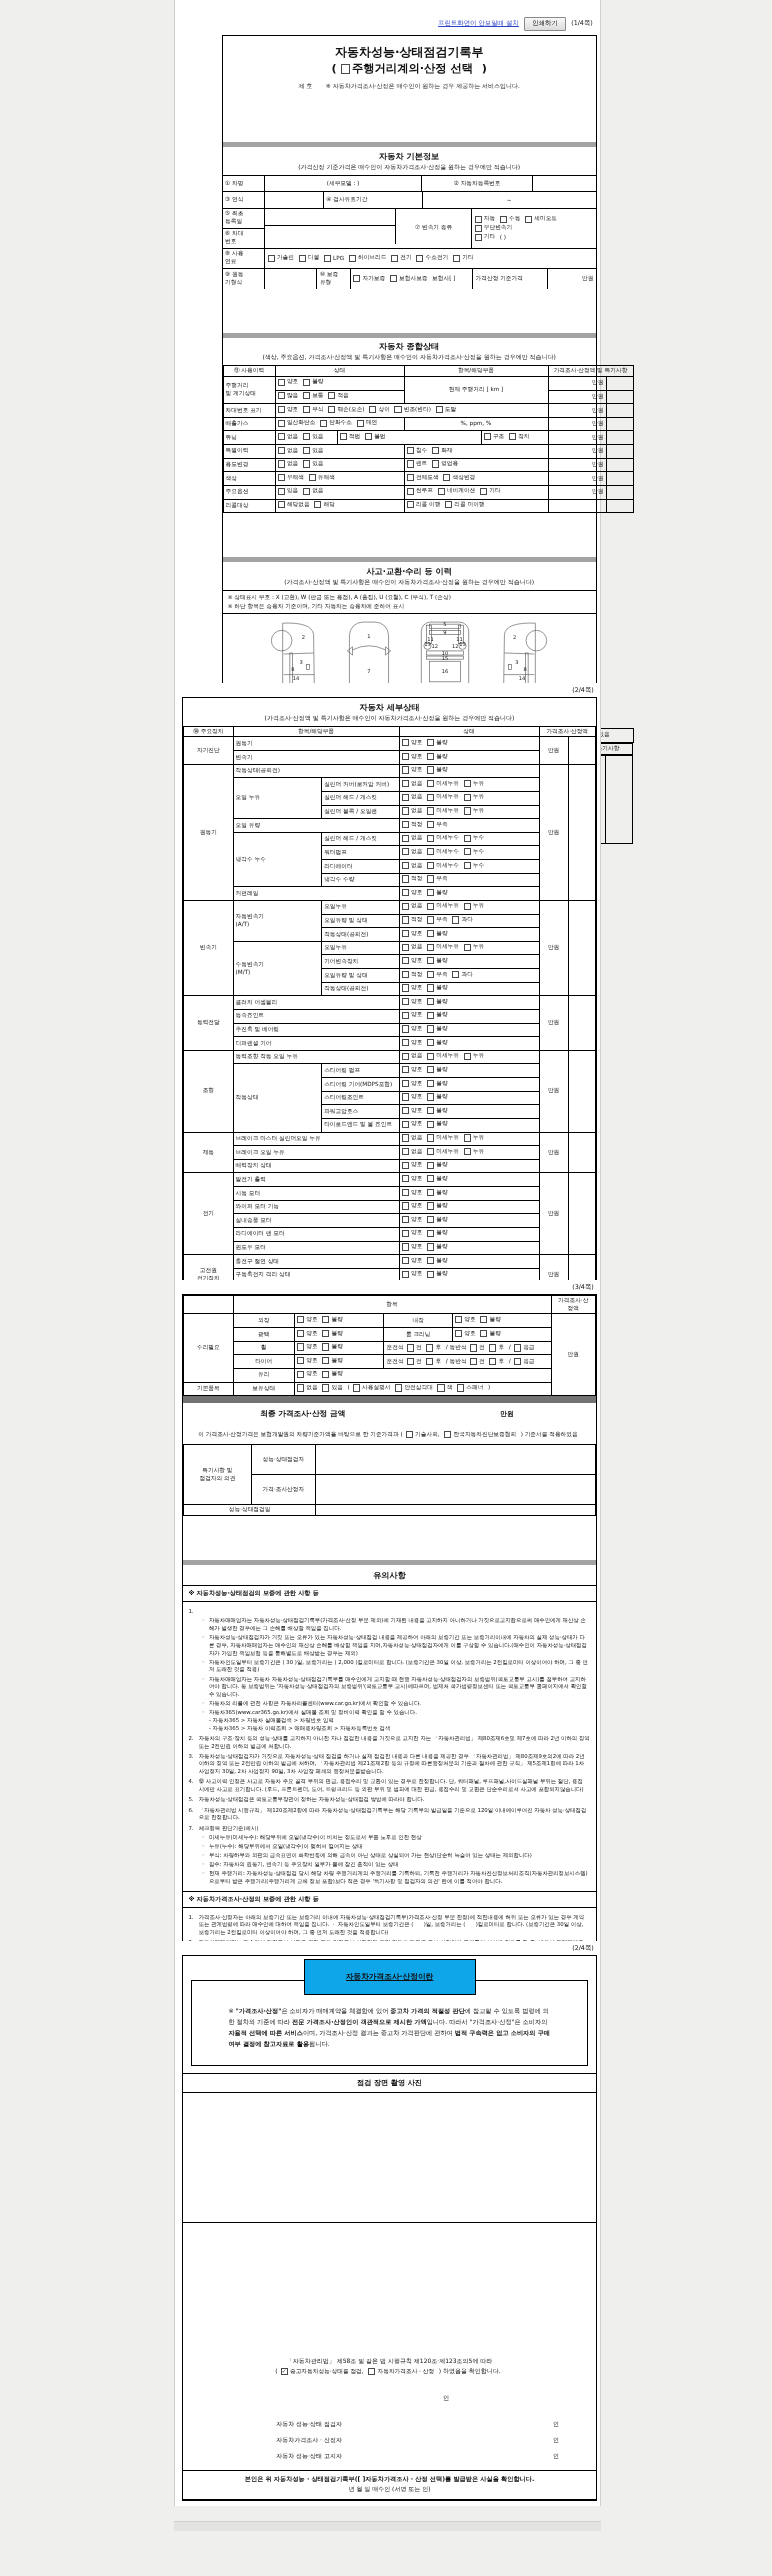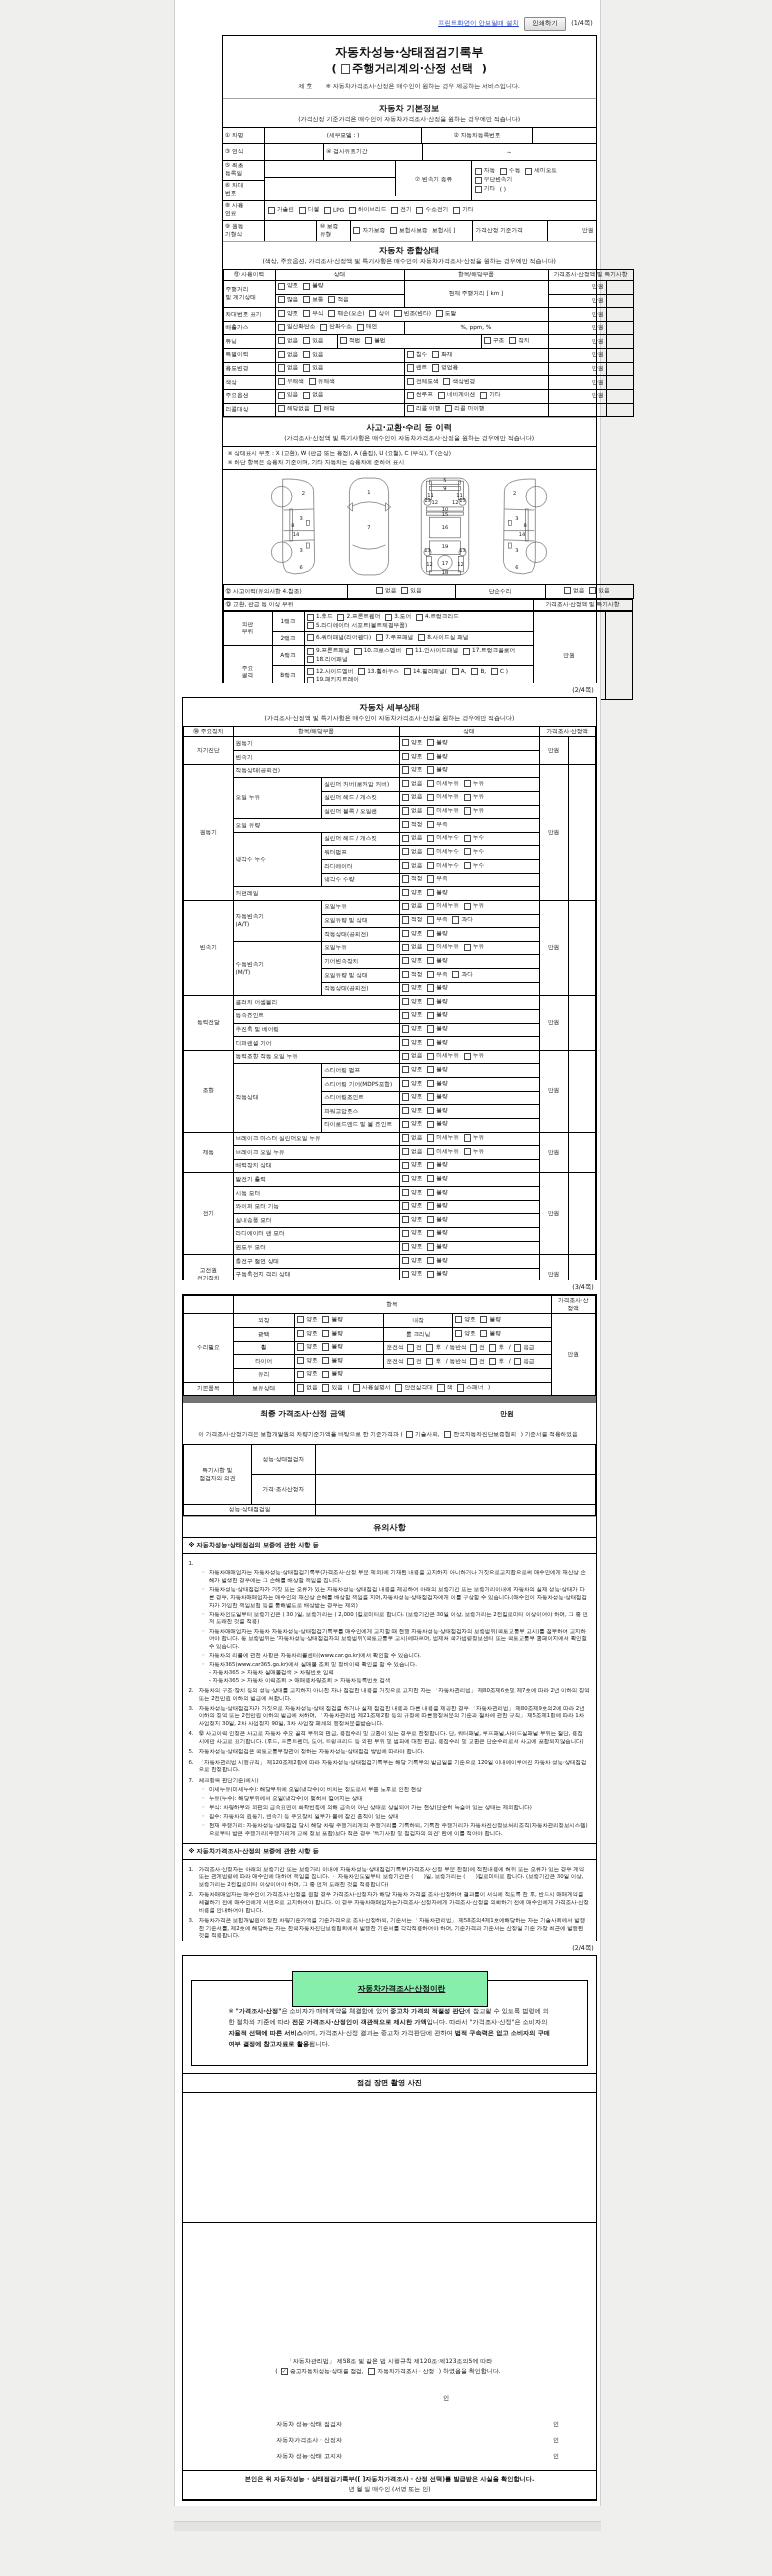--- a/index.html
+++ b/index.html
@@ -9,21 +9,21 @@
   .topbar{display:flex;justify-content:flex-end;align-items:center;gap:5.2px;padding:16.5px 7.2px 3.1px 0;}
   .link{color:#2b43c8;text-decoration:underline;font-size:6.4px;cursor:pointer;}
   .btn{font-size:6.4px;padding:1.5px 7.2px;background:linear-gradient(#f8f8f8,#dcdcdc);border:0.5px solid #8a8a8a;border-radius:1px;cursor:pointer;}
   .pgmark{font-size:6.4px;color:#222;}
   .markrow{text-align:right;padding:2.6px 6.2px 1.5px 0;font-size:6.4px;}
   .formbox{margin:1px 3.1px 5.2px 15.5px;border:1px solid #000;background:#fff;}
   .formbox2{margin:1px 3.1px 5.2px 7.2px;border:1px solid #000;background:#fff;}
   .doctitle{font-size:12px;font-weight:bold;text-align:center;padding-top:8.2px;line-height:1.45;}
   .doctitle2{font-size:11.3px;font-weight:bold;text-align:center;line-height:1.3;display:flex;justify-content:center;align-items:center;gap:4.1px;}
   .subline{display:flex;justify-content:center;gap:13.4px;font-size:6px;padding:5.2px 0 7.2px;color:#222;}
-  .sechead{border-top:1px solid #a3a3a3;}
+  .sechead{border-top:5px solid #a3a3a3;margin-top:44px;}
   .sec-title{font-size:8.2px;font-weight:bold;text-align:center;padding:3.6px 0 1px;}
   .sec-note{font-size:6px;text-align:center;padding-bottom:3.1px;}
   table.ftab{border-collapse:collapse;width:100%;table-layout:fixed;border-top:1px solid #000;}
   table.ftab td{border:0.5px solid #000;font-size:5.7px;padding:1px 2.1px;vertical-align:middle;line-height:1.35;word-break:break-all;}
   td.lab{background:#fff;white-space:pre-line;}
   td.ctr{text-align:center;}
   td.price{text-align:right;padding-right:3.1px;}
   td.pctr{text-align:center;}
   .cb{display:inline-block;width:5.2px;height:5.2px;border:0.5px solid #4a4a4a;background:#fff;margin-right:2.1px;vertical-align:-0.5px;position:relative;flex:0 0 auto;}
   .cb.big{width:7.2px;height:7.2px;vertical-align:-1px;}
@@ -47,21 +47,21 @@
   .nhead{font-size:6.2px;font-weight:bold;padding:3.1px 5.2px;border-top:1px solid #000;border-bottom:0.5px solid #000;}
   .nitem{display:flex;margin-top:2.6px;}
   .nno{flex:0 0 10.3px;}
   .ntext{flex:1;white-space:pre-wrap;}
   .nsub{display:flex;margin:1.5px 0 0 13.4px;}
   .nbul{flex:0 0 7.2px;}
   .bigrow{display:flex;align-items:center;padding:6.2px 0;border-top:7px solid #737373;}
   .fp-label{font-size:7.7px;font-weight:bold;margin-left:77px;}
   .fp-unit{font-size:6.7px;font-weight:bold;margin-left:155px;}
   .basisnote{font-size:5.7px;text-align:center;padding:4.1px 3.1px 5.2px;line-height:1.5;}
-  .p4titlebox{position:absolute;left:50%;transform:translateX(-50%);top:15px;width:170px;height:34px;border:1px solid #000;background:#86efac;display:flex;align-items:center;justify-content:center;font-size:7.7px;font-weight:bold;text-decoration:underline;padding-left:24px;}
+  .p4titlebox{position:absolute;left:50%;transform:translateX(-50%);top:3px;width:170px;height:34px;border:1px solid #000;background:#0ea5e9;display:flex;align-items:center;justify-content:center;font-size:7.7px;font-weight:bold;text-decoration:underline;}
   .p4wrap{position:relative;padding:24px 8.2px 0;}
   .p4parabox{border:1px solid #000;padding:25px 36px 15.5px;font-size:6.2px;line-height:1.75;}
   .p4parabox b{font-weight:bold;}
   .photohead{border-top:1px solid #000;border-bottom:0.5px solid #000;text-align:center;font-size:7.2px;font-weight:bold;padding:4.1px 0;margin-top:7.2px;}
   .photo{height:129px;}
   .photo+.photo{border-top:1px solid #000;}
   .signhead{border-top:1.5px solid #000;border-bottom:0.5px solid #000;text-align:center;font-size:8.2px;font-weight:bold;padding:4.6px 0;}
   .signintro{text-align:center;font-size:6px;line-height:1.6;padding-top:4.1px;}
   .sealmid{text-align:center;font-size:6.2px;padding:17.5px 0 13.4px;margin-left:113px;}
   .signer{display:flex;justify-content:space-between;font-size:6px;padding:3.6px 37px 3.6px 93px;}

